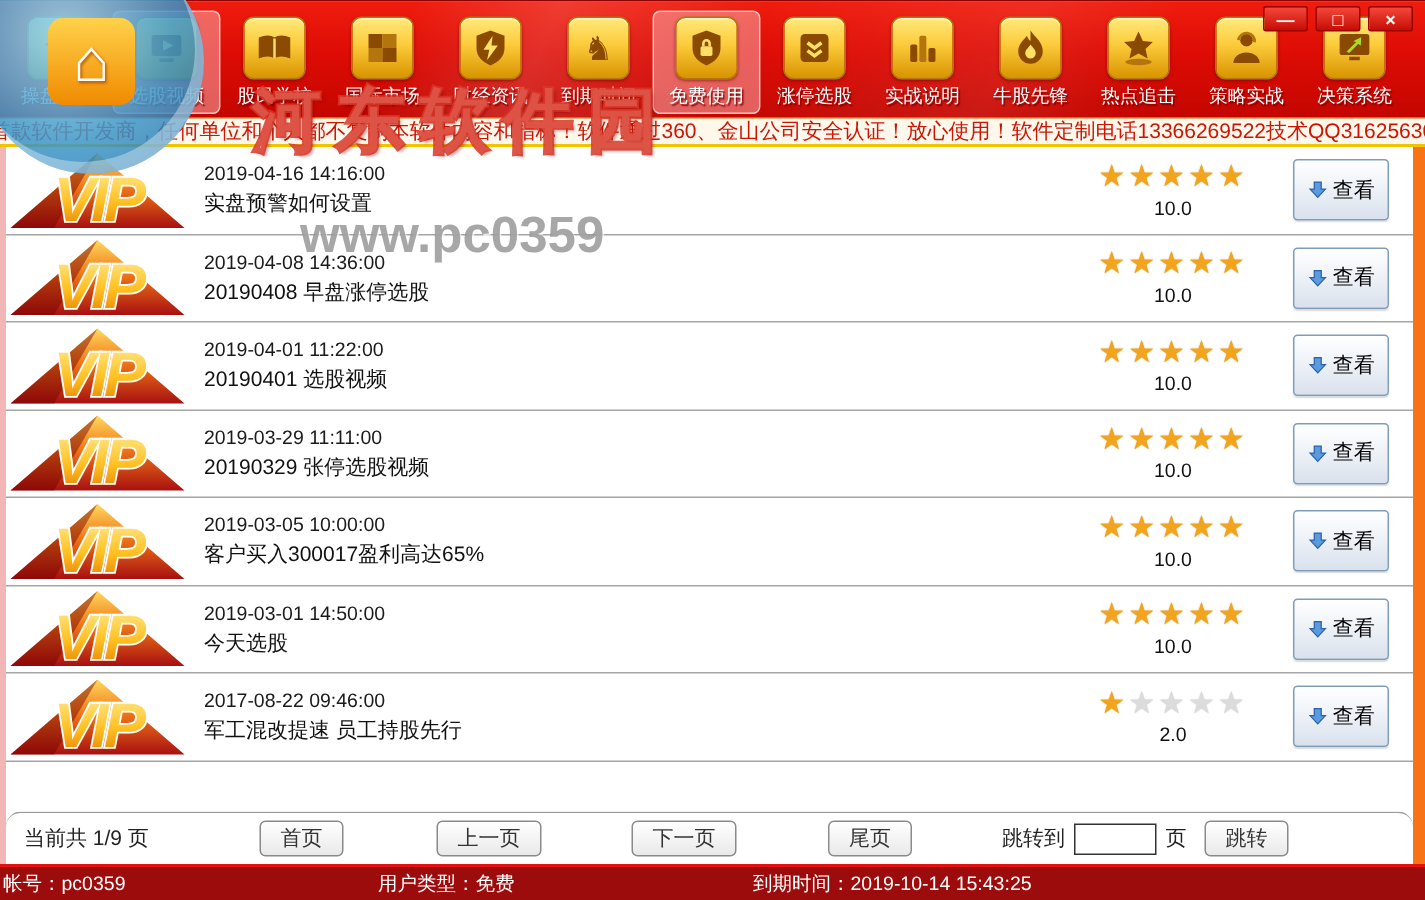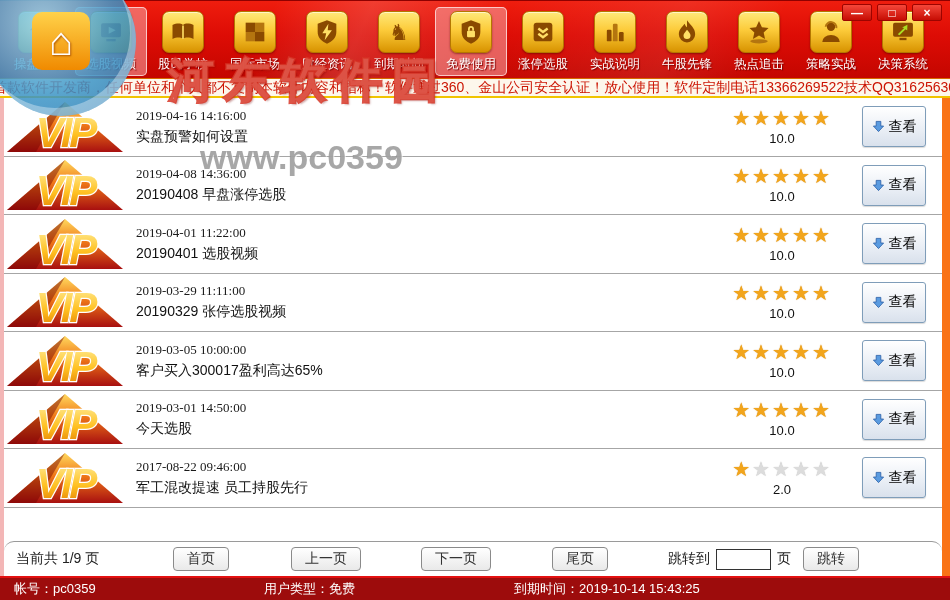--- a/index.html
+++ b/index.html
@@ -27,21 +27,21 @@
   
   .notice-bar{height:20px;flex:0 0 20px;background:#fdf7ec;border-top:1px solid #d86a00;border-bottom:2px solid #f0c400;
     overflow:hidden;white-space:nowrap;display:flex;align-items:center;}
   .notice-text{font-size:14px;color:#cc1503;white-space:nowrap;text-indent:-7px;}
 
   
   .main{position:relative;flex:1;background:#fff;border-left:4px solid #f3b6b6;border-right:8px solid #f97316;overflow:hidden;}
   .vip-row{display:flex;align-items:center;height:58.5px;border-bottom:1px solid #a6a6a6;padding:0 2px;}
   .vip-badge{flex:0 0 126px;display:flex;align-items:center;}
   .row-text{flex:1;padding-left:4px;}
-  .row-date{font-family:Liberation Serif, serif;font-size:13px;color:#1a1a1a;}
+  .row-date{font-family:Liberation Sans, sans-serif;font-size:13px;color:#1a1a1a;}
   .row-title{font-size:14px;color:#111;margin-top:4px;}
   .row-rating{flex:0 0 132px;text-align:center;}
   .stars{font-size:20px;line-height:20px;letter-spacing:2px;white-space:nowrap;}
   .star-filled{color:#f2a51c;text-shadow:0 0 1px #c87d00;}
   .star-empty{color:#dcdcdc;text-shadow:0 0 1px #bbb;}
   .score{font-size:13px;color:#111;margin-top:3px;}
   .row-action{flex:0 0 92px;display:flex;justify-content:center;}
   .view-btn{width:64px;height:41px;display:flex;align-items:center;justify-content:center;gap:4px;
     border:1px solid #7f9db9;border-radius:3px;background:linear-gradient(180deg,#ffffff,#e9eef5 60%,#d9e1ec);
     font-size:14px;color:#000;cursor:pointer;box-shadow:0 1px 1px rgba(0,0,0,0.15);}
@@ -54,21 +54,21 @@
   .pg-btn{height:24px;padding:0 13px;display:flex;align-items:center;justify-content:center;
     border:1px solid #8a8a8a;border-radius:4px;background:linear-gradient(180deg,#ffffff,#e9e9e9);
     font-size:14px;color:#333;cursor:pointer;white-space:nowrap;}
   .pg-first{margin-left:12px;} .pg-prev{margin-left:62px;} .pg-next{margin-left:60px;} .pg-last{margin-left:61px;}
   .pg-jump-label{margin-left:60px;white-space:nowrap;}
   .pg-input{margin-left:6px;width:55px;height:21px;border:1px solid #333;border-radius:0;font-size:13px;padding:0 3px;}
   .pg-unit{margin-left:6px;} .pg-go{margin-left:12px;}
 
   
   .statusbar{height:24px;flex:0 0 24px;background:#9d0c0c;border-top:2px solid #e31111;
-    display:flex;align-items:center;padding-left:14px;color:#fff;font-size:13px;}
+    display:flex;align-items:center;padding-left:2px;color:#fff;font-size:13px;}
   .sb-account{width:250px;} .sb-usertype{width:250px;}
 
   
   .watermark{position:absolute;left:0;top:0;width:620px;height:190px;pointer-events:none;z-index:9;}
   .wm-circle{position:absolute;left:-14px;top:-34px;width:150px;height:150px;border-radius:50%;
     background:radial-gradient(circle at 38% 38%,rgba(150,215,240,0.9) 0%,rgba(60,150,200,0.85) 55%,rgba(25,105,165,0.8) 100%);
     box-shadow:inset -6px -8px 0 rgba(255,255,255,0.35);display:flex;align-items:center;justify-content:center;}
   .wm-house{width:58px;height:58px;border-radius:10px;background:linear-gradient(180deg,#ffd24a,#f08a00);
     display:flex;align-items:center;justify-content:center;font-size:40px;color:#fff;text-shadow:1px 1px 2px #a85000;}
   .wm-name{position:absolute;left:168px;top:50px;font-size:46px;font-weight:bold;letter-spacing:10px;

